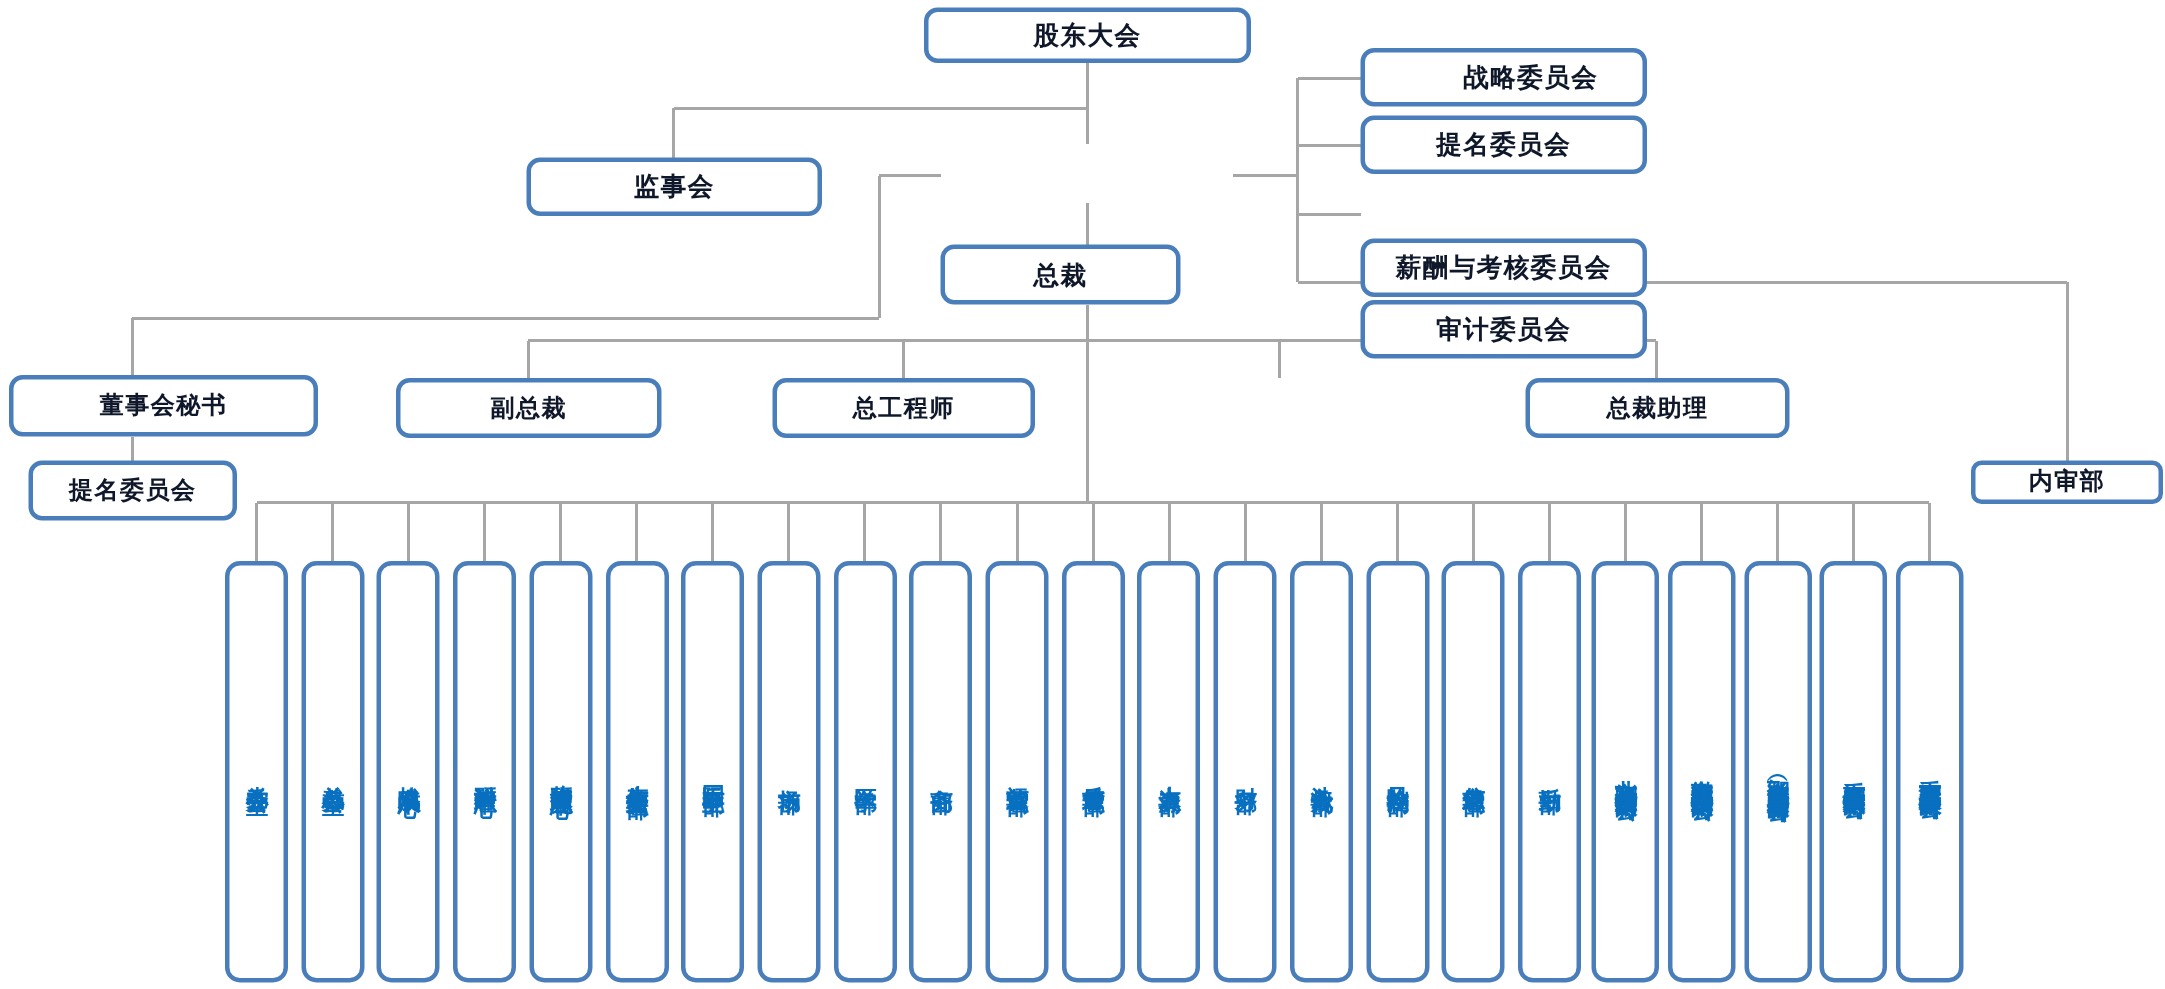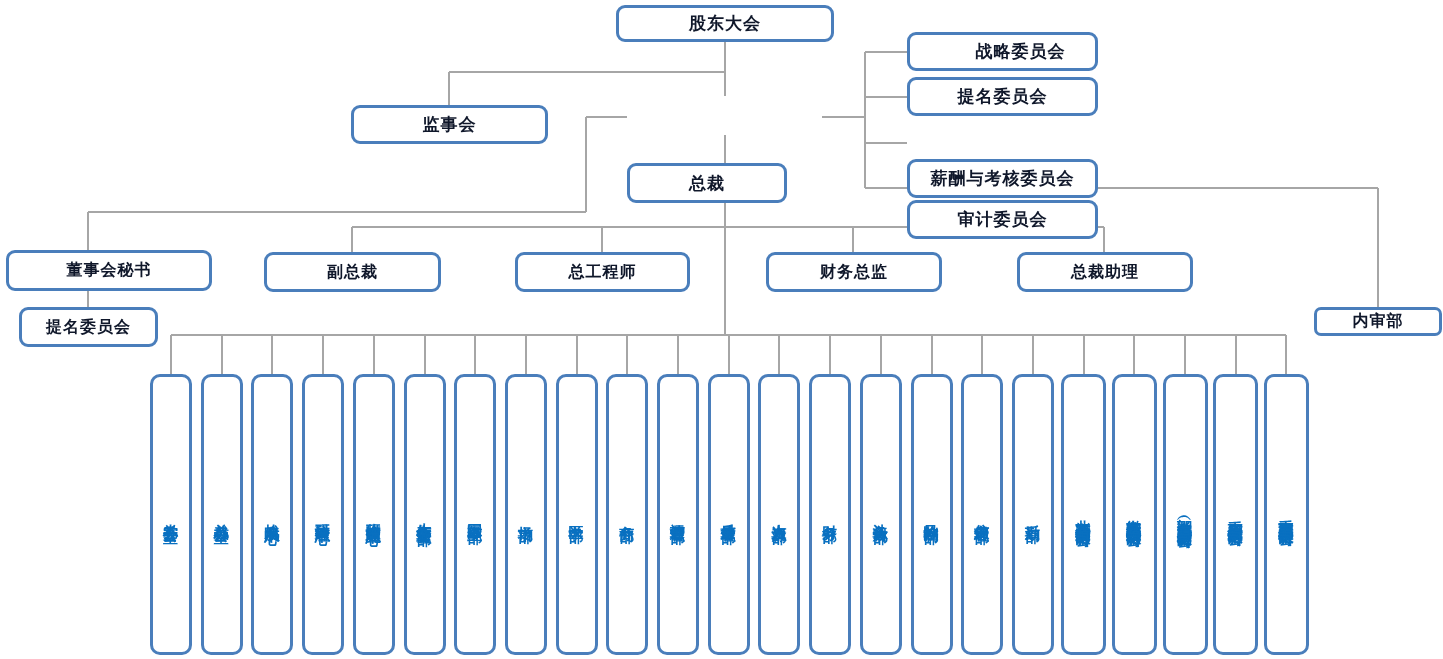--- a/index.html
+++ b/index.html
@@ -107,21 +107,20 @@
     </div>
 
   <div class="box mid" style="left:6px;top:250px;width:206px;height:41px">董事会秘书</div>
 
   <div class="box mid" style="left:19px;top:307px;width:139px;height:40px">提名委员会</div>
 
   <div class="box mid" style="left:264px;top:252px;width:177px;height:40px">副总裁</div>
 
   <div class="box mid" style="left:515px;top:252px;width:175px;height:40px">总工程师</div>
 
-  <div class="box mid" style="left:766px;top:252px;width:176px;height:40px">财务总监</div>
 
   <div class="box mid" style="left:1017px;top:252px;width:176px;height:40px">总裁助理</div>
 
   <div class="box small" style="left:1314px;top:307px;width:128px;height:29px;border-radius:7px">内审部</div>
 
   <div id="departments">
       <div class="vbox" style="left: 150px; width: 42px;">党委办公室</div>
       <div class="vbox" style="left: 200.7px; width: 42px;">总裁办公室</div>
       <div class="vbox" style="left: 251.4px; width: 42px;">战略发展中心</div>
       <div class="vbox" style="left: 302.1px; width: 42px;">科研管理中心</div>

